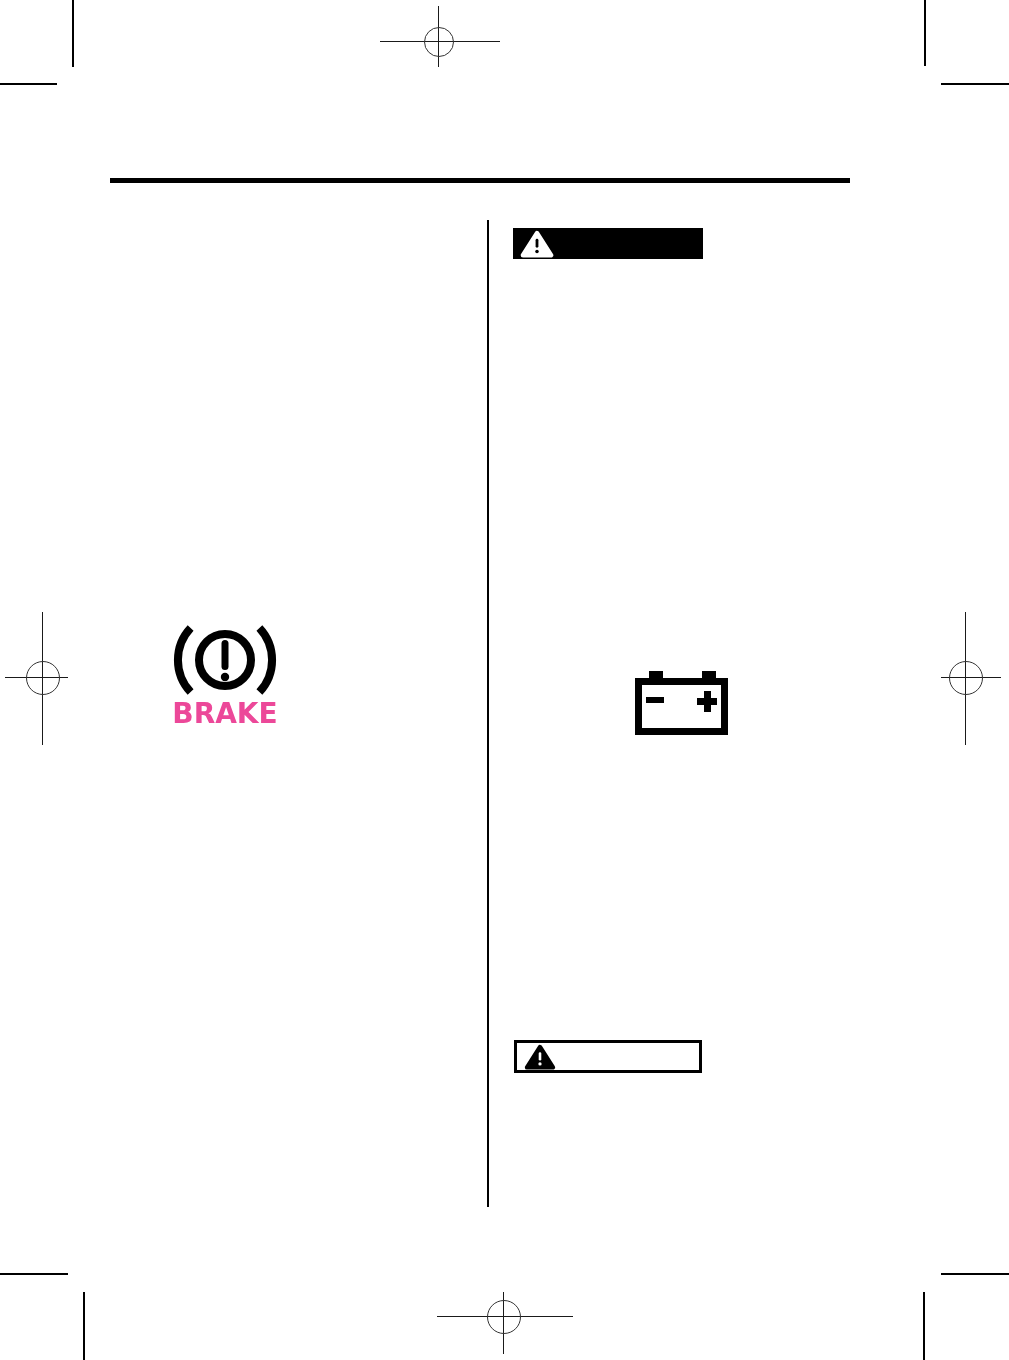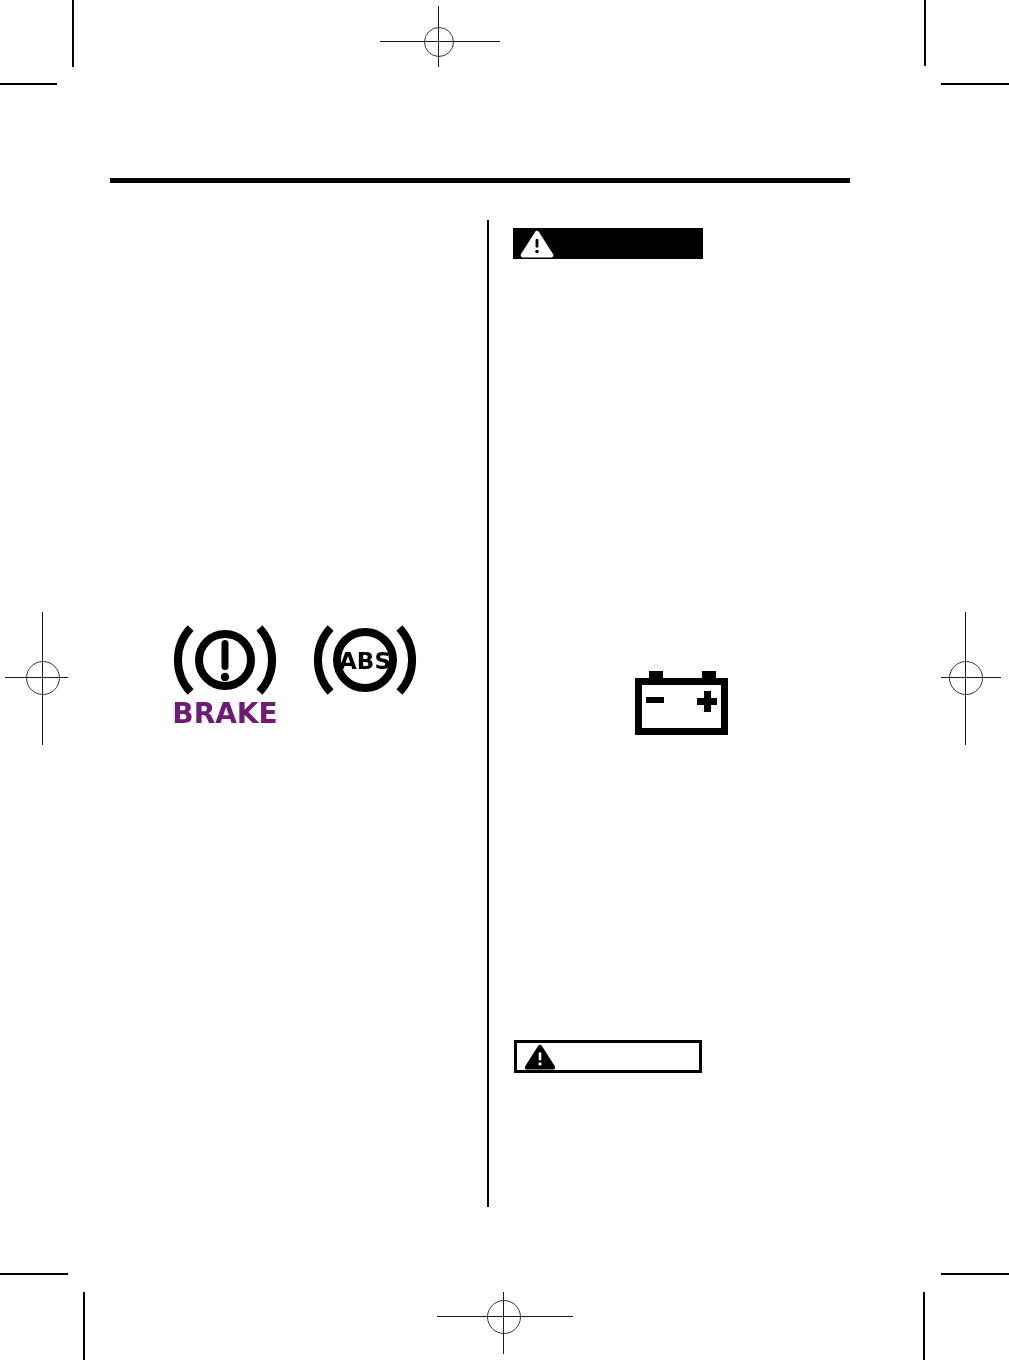--- a/index.html
+++ b/index.html
@@ -26,21 +26,21 @@
   }
   .warn-box {
     position:absolute; background:#fff; border:3px solid #000;
     display:flex; align-items:center;
   }
   .tri-svg { display:block; margin-left:6px; }
 
   .telltale-label {
     position:absolute; text-align:center;
     font-weight:bold; font-size:28px; line-height:26px;
-    letter-spacing:0px; color:#701a75;
+    letter-spacing:0px; color:#ec4899;
   }
   .batt-part { position:absolute; background:#000; }
   .batt-body {
     position:absolute; background:#fff; border:7px solid #000;
   }
 </style>
 </head>
 <body>
 
 <div class="page">
@@ -89,30 +89,20 @@
       </g>
       <circle cx="55" cy="42" r="26" fill="none" stroke="#000" stroke-width="8"></circle>
       <g>
         <rect x="51.5" y="22" width="7" height="30" rx="3.5" fill="#000"></rect>
         <circle cx="55" cy="59" r="4.2" fill="#000"></circle>
       </g>
     </svg>
   </div>
   <div class="telltale-label" style="left:168px; top:701px; width:114px;">BRAKE</div>
 
-  <div class="abs" style="left:310px; top:618px; width:110px; height:86px;">
-    <svg width="110" height="86" viewBox="0 0 110 86" xmlns="http://www.w3.org/2000/svg">
-      <g>
-        <path d="M 20.6 9.9 A 47 47 0 0 0 20.6 74.1" fill="none" stroke="#000" stroke-width="8"></path>
-        <path d="M 89.4 9.9 A 47 47 0 0 1 89.4 74.1" fill="none" stroke="#000" stroke-width="8"></path>
-      </g>
-      <circle cx="55" cy="42" r="28" fill="none" stroke="#000" stroke-width="8"></circle>
-      <text x="55" y="50.5" text-anchor="middle" font-family="DejaVu Sans, Liberation Sans, sans-serif" font-size="23" font-weight="bold" fill="#000">ABS</text>
-    </svg>
-  </div>
 
   <div class="warn-banner" style="left:513px; top:228px; width:190px; height:31px;">
     <svg class="tri-svg" width="36" height="28" viewBox="0 0 36 30" xmlns="http://www.w3.org/2000/svg">
       <polygon points="18,3.5 33,27 3,27" fill="#fff" stroke="#fff" stroke-width="5" stroke-linejoin="round"></polygon>
       <g>
         <rect x="16.5" y="9.5" width="3" height="9.5" rx="1.5" fill="#000"></rect>
         <circle cx="18" cy="23" r="1.9" fill="#000"></circle>
       </g>
     </svg>
   </div>

